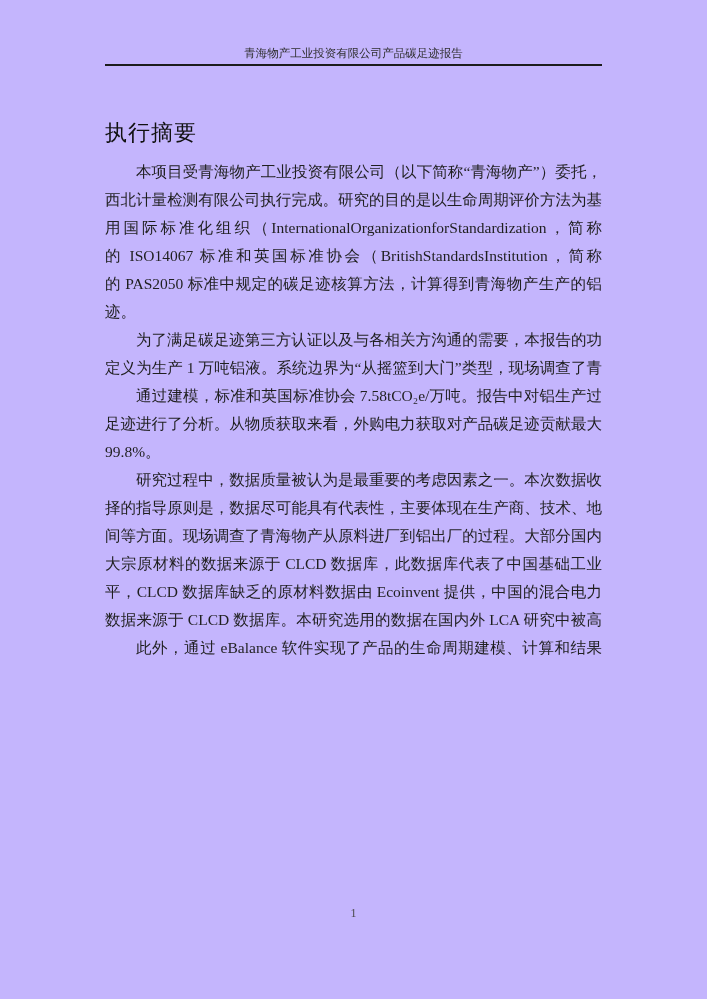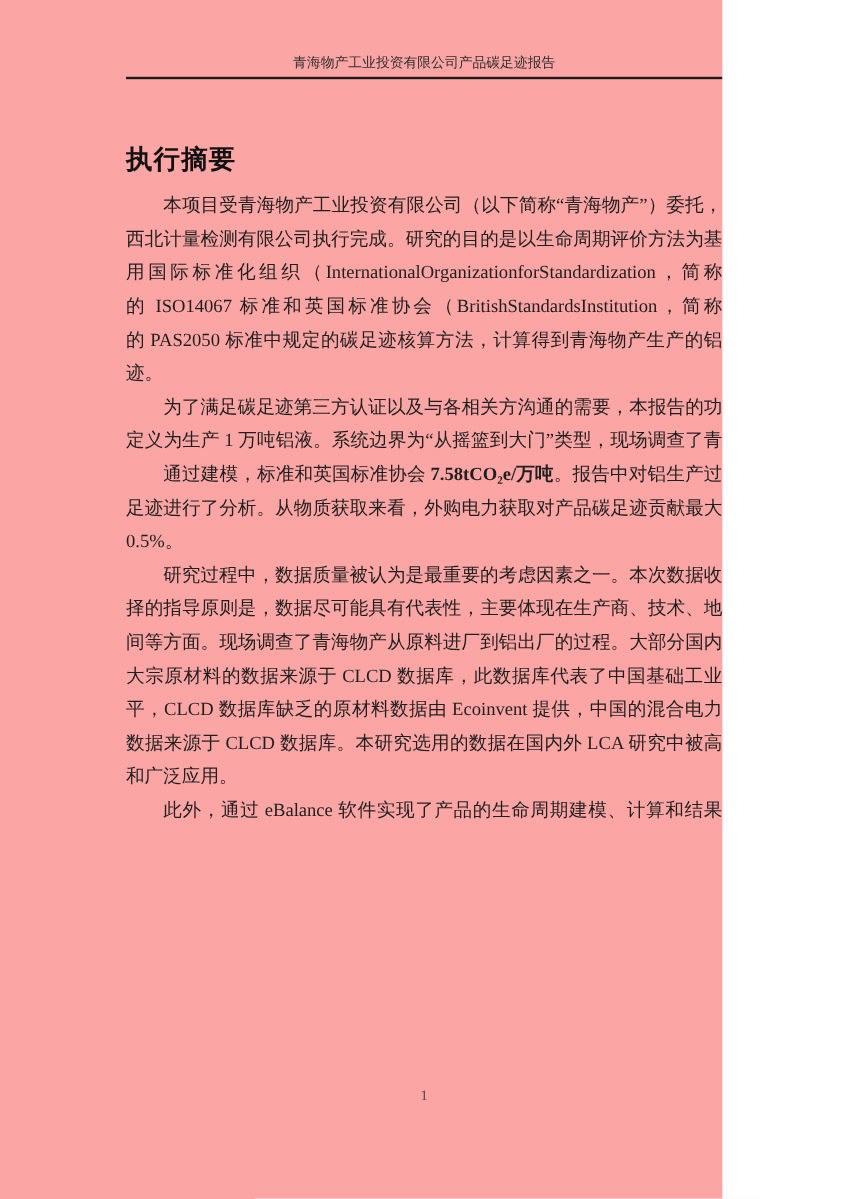--- a/index.html
+++ b/index.html
@@ -2,23 +2,23 @@
 <html lang="zh"><head>
 <meta charset="utf-8">
 <style>
   html, body {
     margin: 0;
     padding: 0;
     background: #ffffff;
   }
   .page {
     position: relative;
-    width: 602px;
+    width: 707px;
     height: 999px;
-    background: #fca5a5;
+    background: #c4b5fd;
     overflow: hidden;
     font-family: "Liberation Serif", "DejaVu Serif", serif;
     color: #1f1f1f;
   }
   
   .doc-header {
     position: absolute;
     top: 46px;
     left: 105px;
     width: 497px;
@@ -35,21 +35,21 @@
     width: 497px;
     height: 0;
     border-top: 2px solid #1c1c1c;
   }
   
   .section-title {
     position: absolute;
     top: 103px;
     left: 105px;
     font-family: "Liberation Sans", "DejaVu Sans", sans-serif;
-    font-weight: bold;
+    font-weight: normal;
     font-size: 22px;
     line-height: 30px;
     color: #111111;
     letter-spacing: 1px;
   }
   
   .body-text {
     position: absolute;
     top: 158px;
     left: 105px;
@@ -62,21 +62,21 @@
     font-size: 15.5px;
     white-space: nowrap;
     overflow: visible;
     text-align: justify;
     color: #1f1f1f;
   }
   
   .line.full { text-align-last: justify; white-space: normal; height: 28px; overflow: hidden; }
   .line.last { text-align-last: auto; white-space: normal; height: 28px; overflow: hidden; }
   .line.first { text-indent: 31px; }
-  .bold-val { font-weight: bold; }
+  .bold-val { font-weight: normal; }
   
   .page-number {
     position: absolute;
     top: 906px;
     left: 0;
     width: 707px;
     text-align: center;
     font-size: 12px;
     color: #4a4a4a;
   }
@@ -107,31 +107,30 @@
     <div class="para">
       <div class="line full first">为了满足碳足迹第三方认证以及与各相关方沟通的需要，本报告的功能单位</div>
       <div class="line full">定义为生产 1 万吨铝液。系统边界为“从摇篮到大门”类型，现场调查了青海物产</div>
     </div>
 
     <div class="para">
       <div class="line full first">
         <span>通过建模，标准和英国标准协会 </span><span class="bold-val">7.58tCO₂e/万吨</span><span>。报告中对铝生产过程的碳</span>
       </div>
       <div class="line full">足迹进行了分析。从物质获取来看，外购电力获取对产品碳足迹贡献最大达</div>
-      <div class="line last">0.5%。</div>
+      <div class="line last">99.8%。</div>
     </div>
 
     <div class="para">
       <div class="line full first">研究过程中，数据质量被认为是最重要的考虑因素之一。本次数据收集和选</div>
       <div class="line full">择的指导原则是，数据尽可能具有代表性，主要体现在生产商、技术、地域、时</div>
       <div class="line full">间等方面。现场调查了青海物产从原料进厂到铝出厂的过程。大部分国内生产的</div>
       <div class="line full">大宗原材料的数据来源于 CLCD 数据库，此数据库代表了中国基础工业平均水</div>
       <div class="line full">平，CLCD 数据库缺乏的原材料数据由 Ecoinvent 提供，中国的混合电力生产的</div>
       <div class="line full">数据来源于 CLCD 数据库。本研究选用的数据在国内外 LCA 研究中被高度认可</div>
-      <div class="line last">和广泛应用。</div>
     </div>
 
     <div class="para">
       <div class="line full first">此外，通过 eBalance 软件实现了产品的生命周期建模、计算和结果分析，</div>
     </div>
 
   </div>
 
   <div class="page-number">1</div>
 

